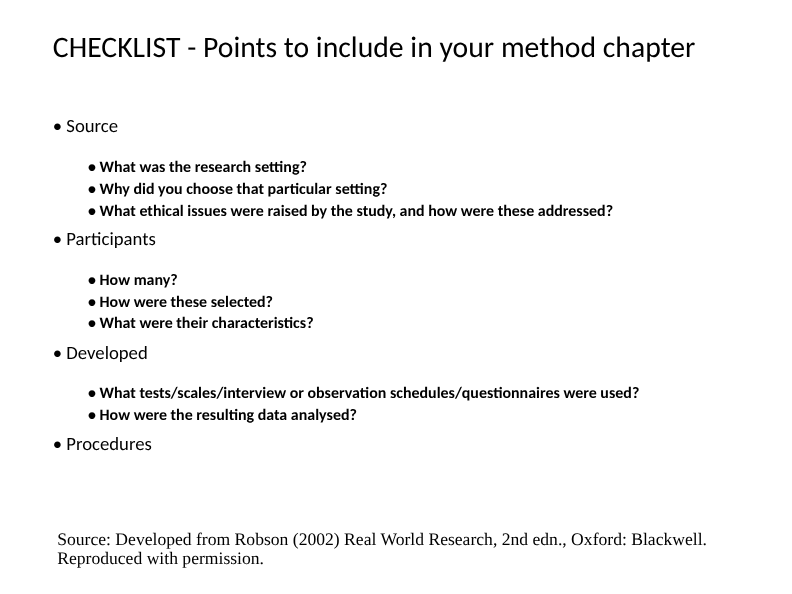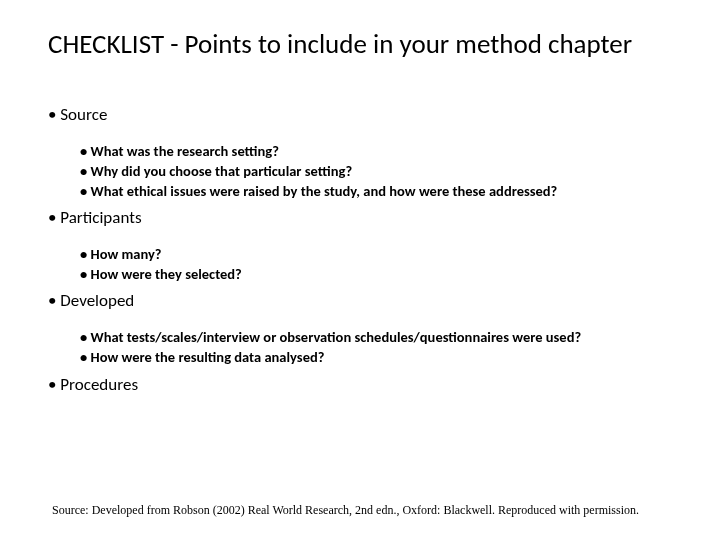--- a/index.html
+++ b/index.html
@@ -40,42 +40,43 @@
   }
   .sub-list > li::before {
     content: "• ";
     font-weight: 600;
   }
   .source {
     position: absolute;
     bottom: 22px;
     left: 52px;
     font-family: "Times New Roman", Times, serif;
-    font-size: 12px;
+    font-size: 16px;
   }
 </style>
 </head>
 <body>
 
 <h1 class="title">CHECKLIST - Points to include in your method chapter</h1>
 
 <ul class="top-list">
   <li>
     <span class="top-item-label">Source</span>
     <ul class="sub-list">
       <li>What was the research setting?</li>
       <li>Why did you choose that particular setting?</li>
       <li>What ethical issues were raised by the study, and how were these addressed?</li>
     </ul>
   </li>
   <li>
     <span class="top-item-label">Participants</span>
     <ul class="sub-list">
       <li>How many?</li>
-      <li>How were they selected?</li>
+      <li>How were these selected?</li>
+      <li>What were their characteristics?</li>
     </ul>
   </li>
   <li>
     <span class="top-item-label">Developed</span>
     <ul class="sub-list">
       <li>What tests/scales/interview or observation schedules/questionnaires were used?</li>
       <li>How were the resulting data analysed?</li>
     </ul>
   </li>
   <li>

